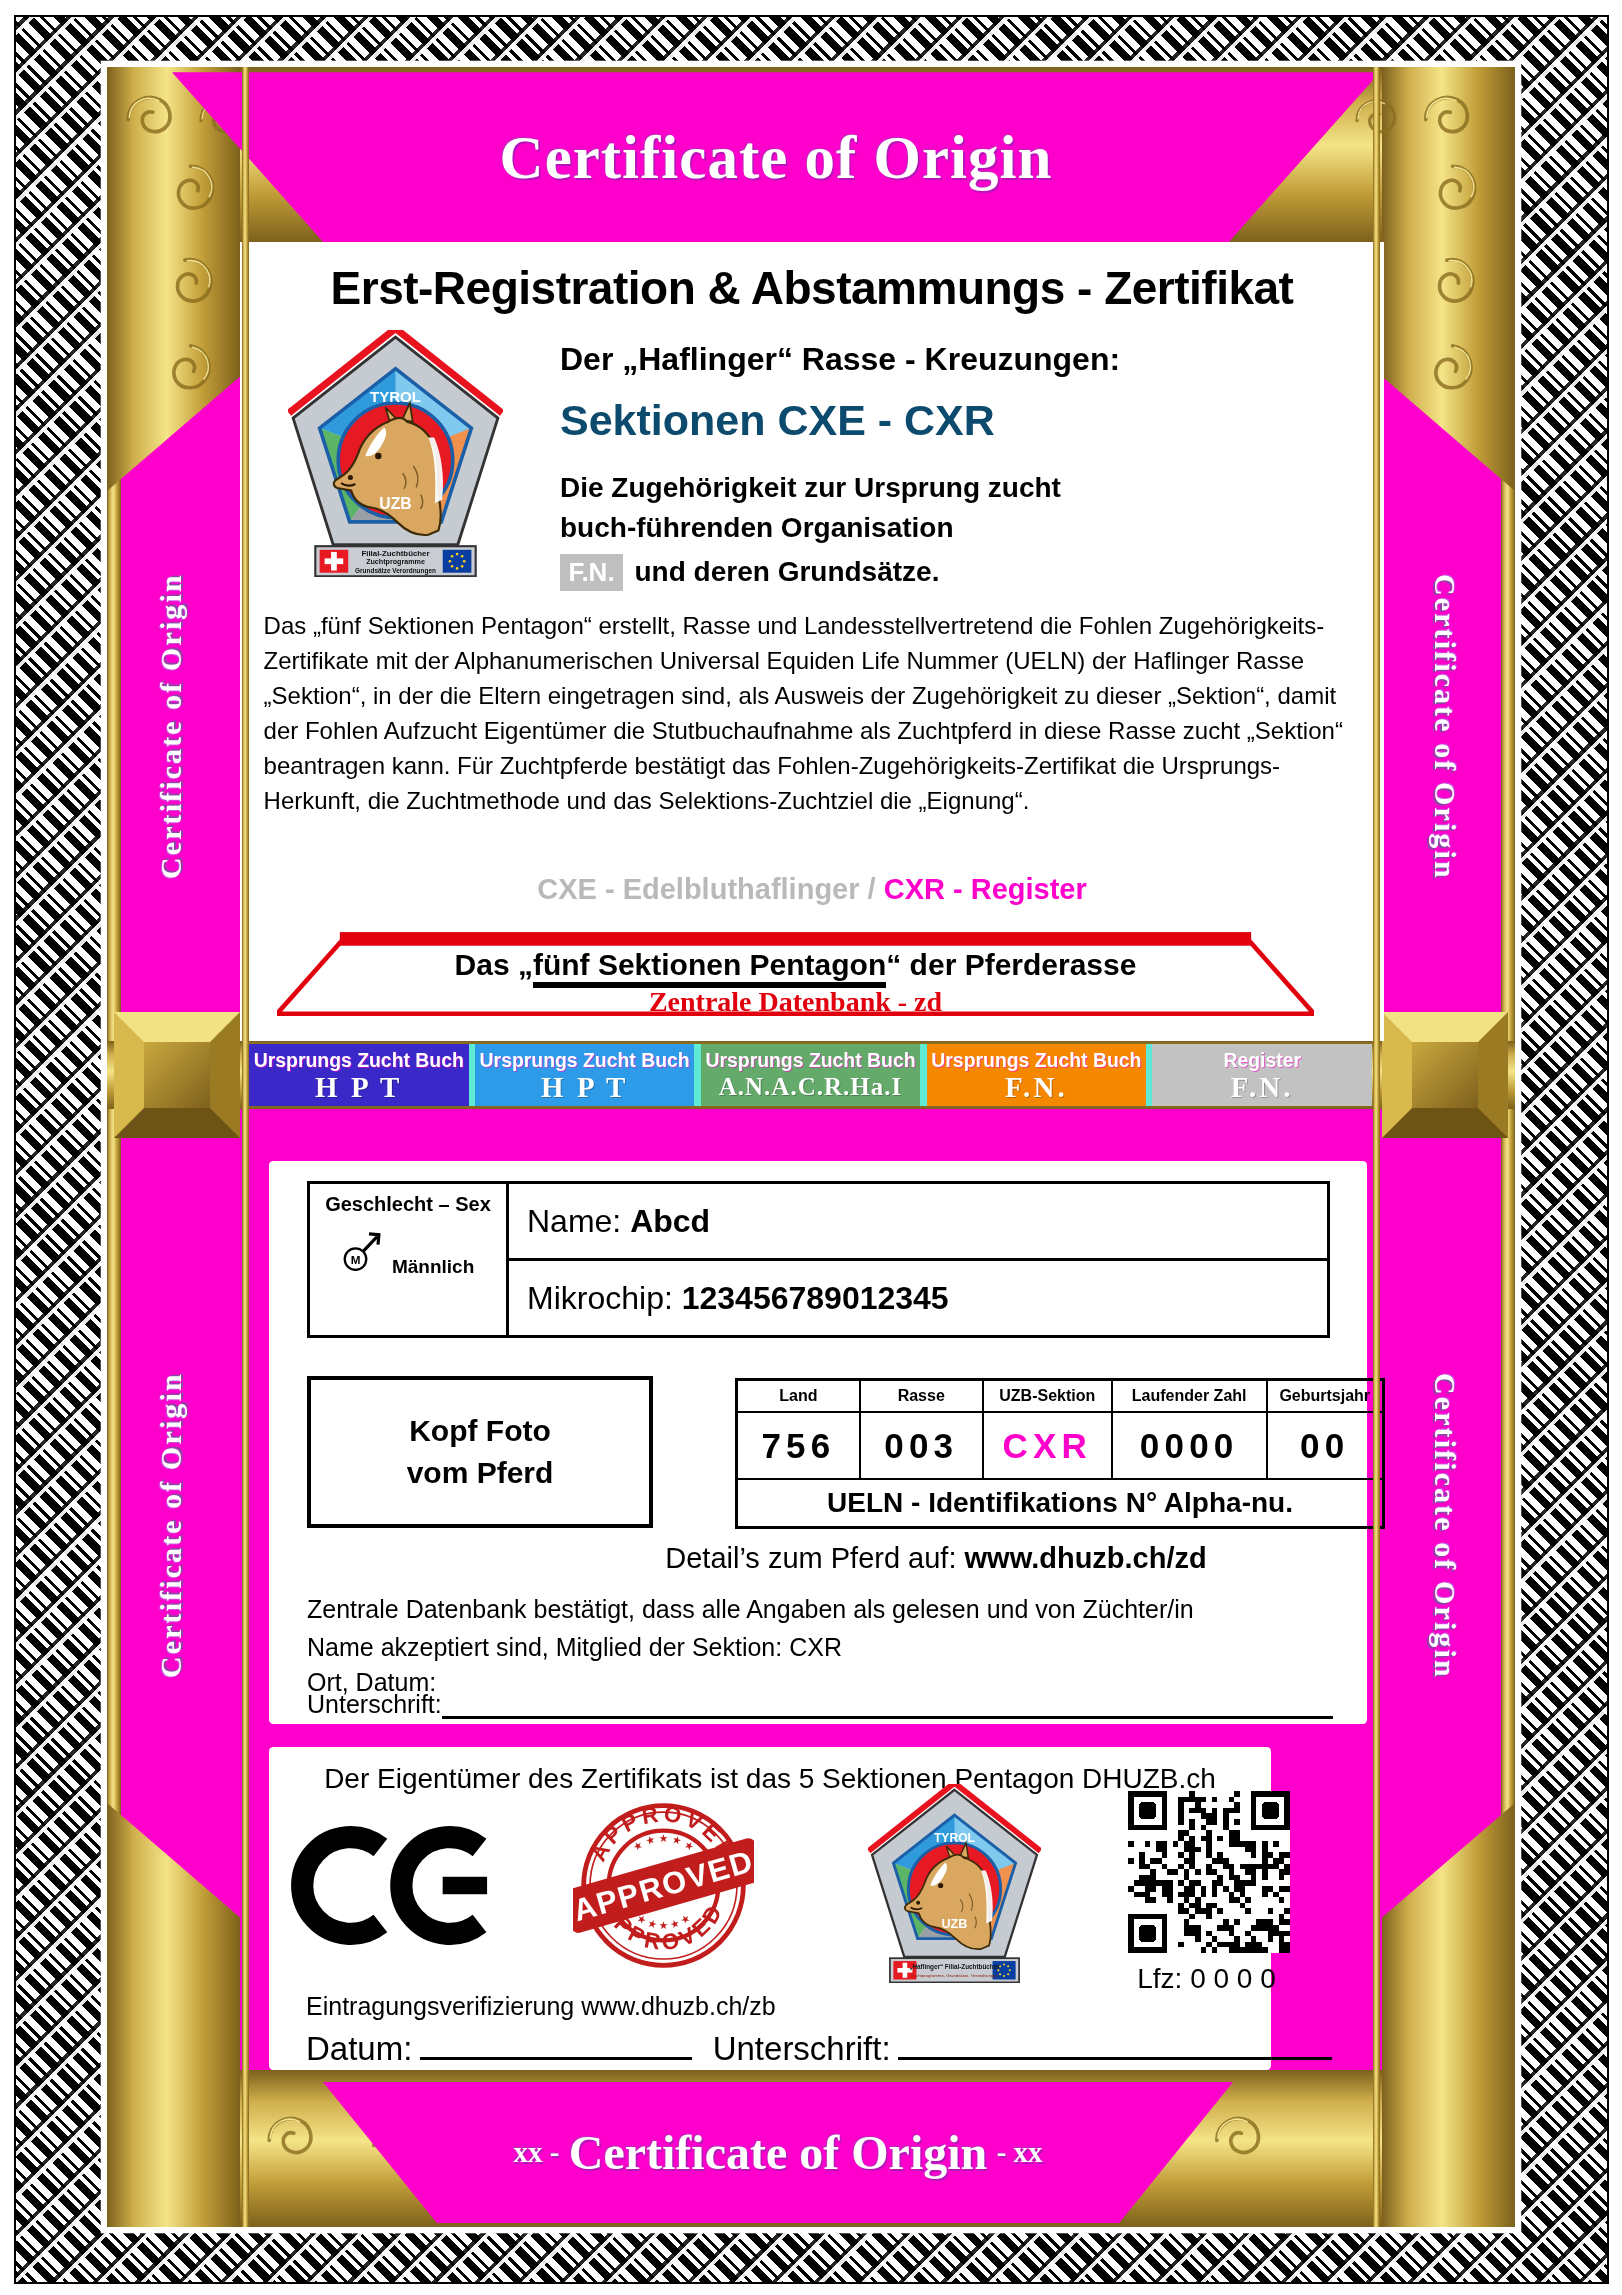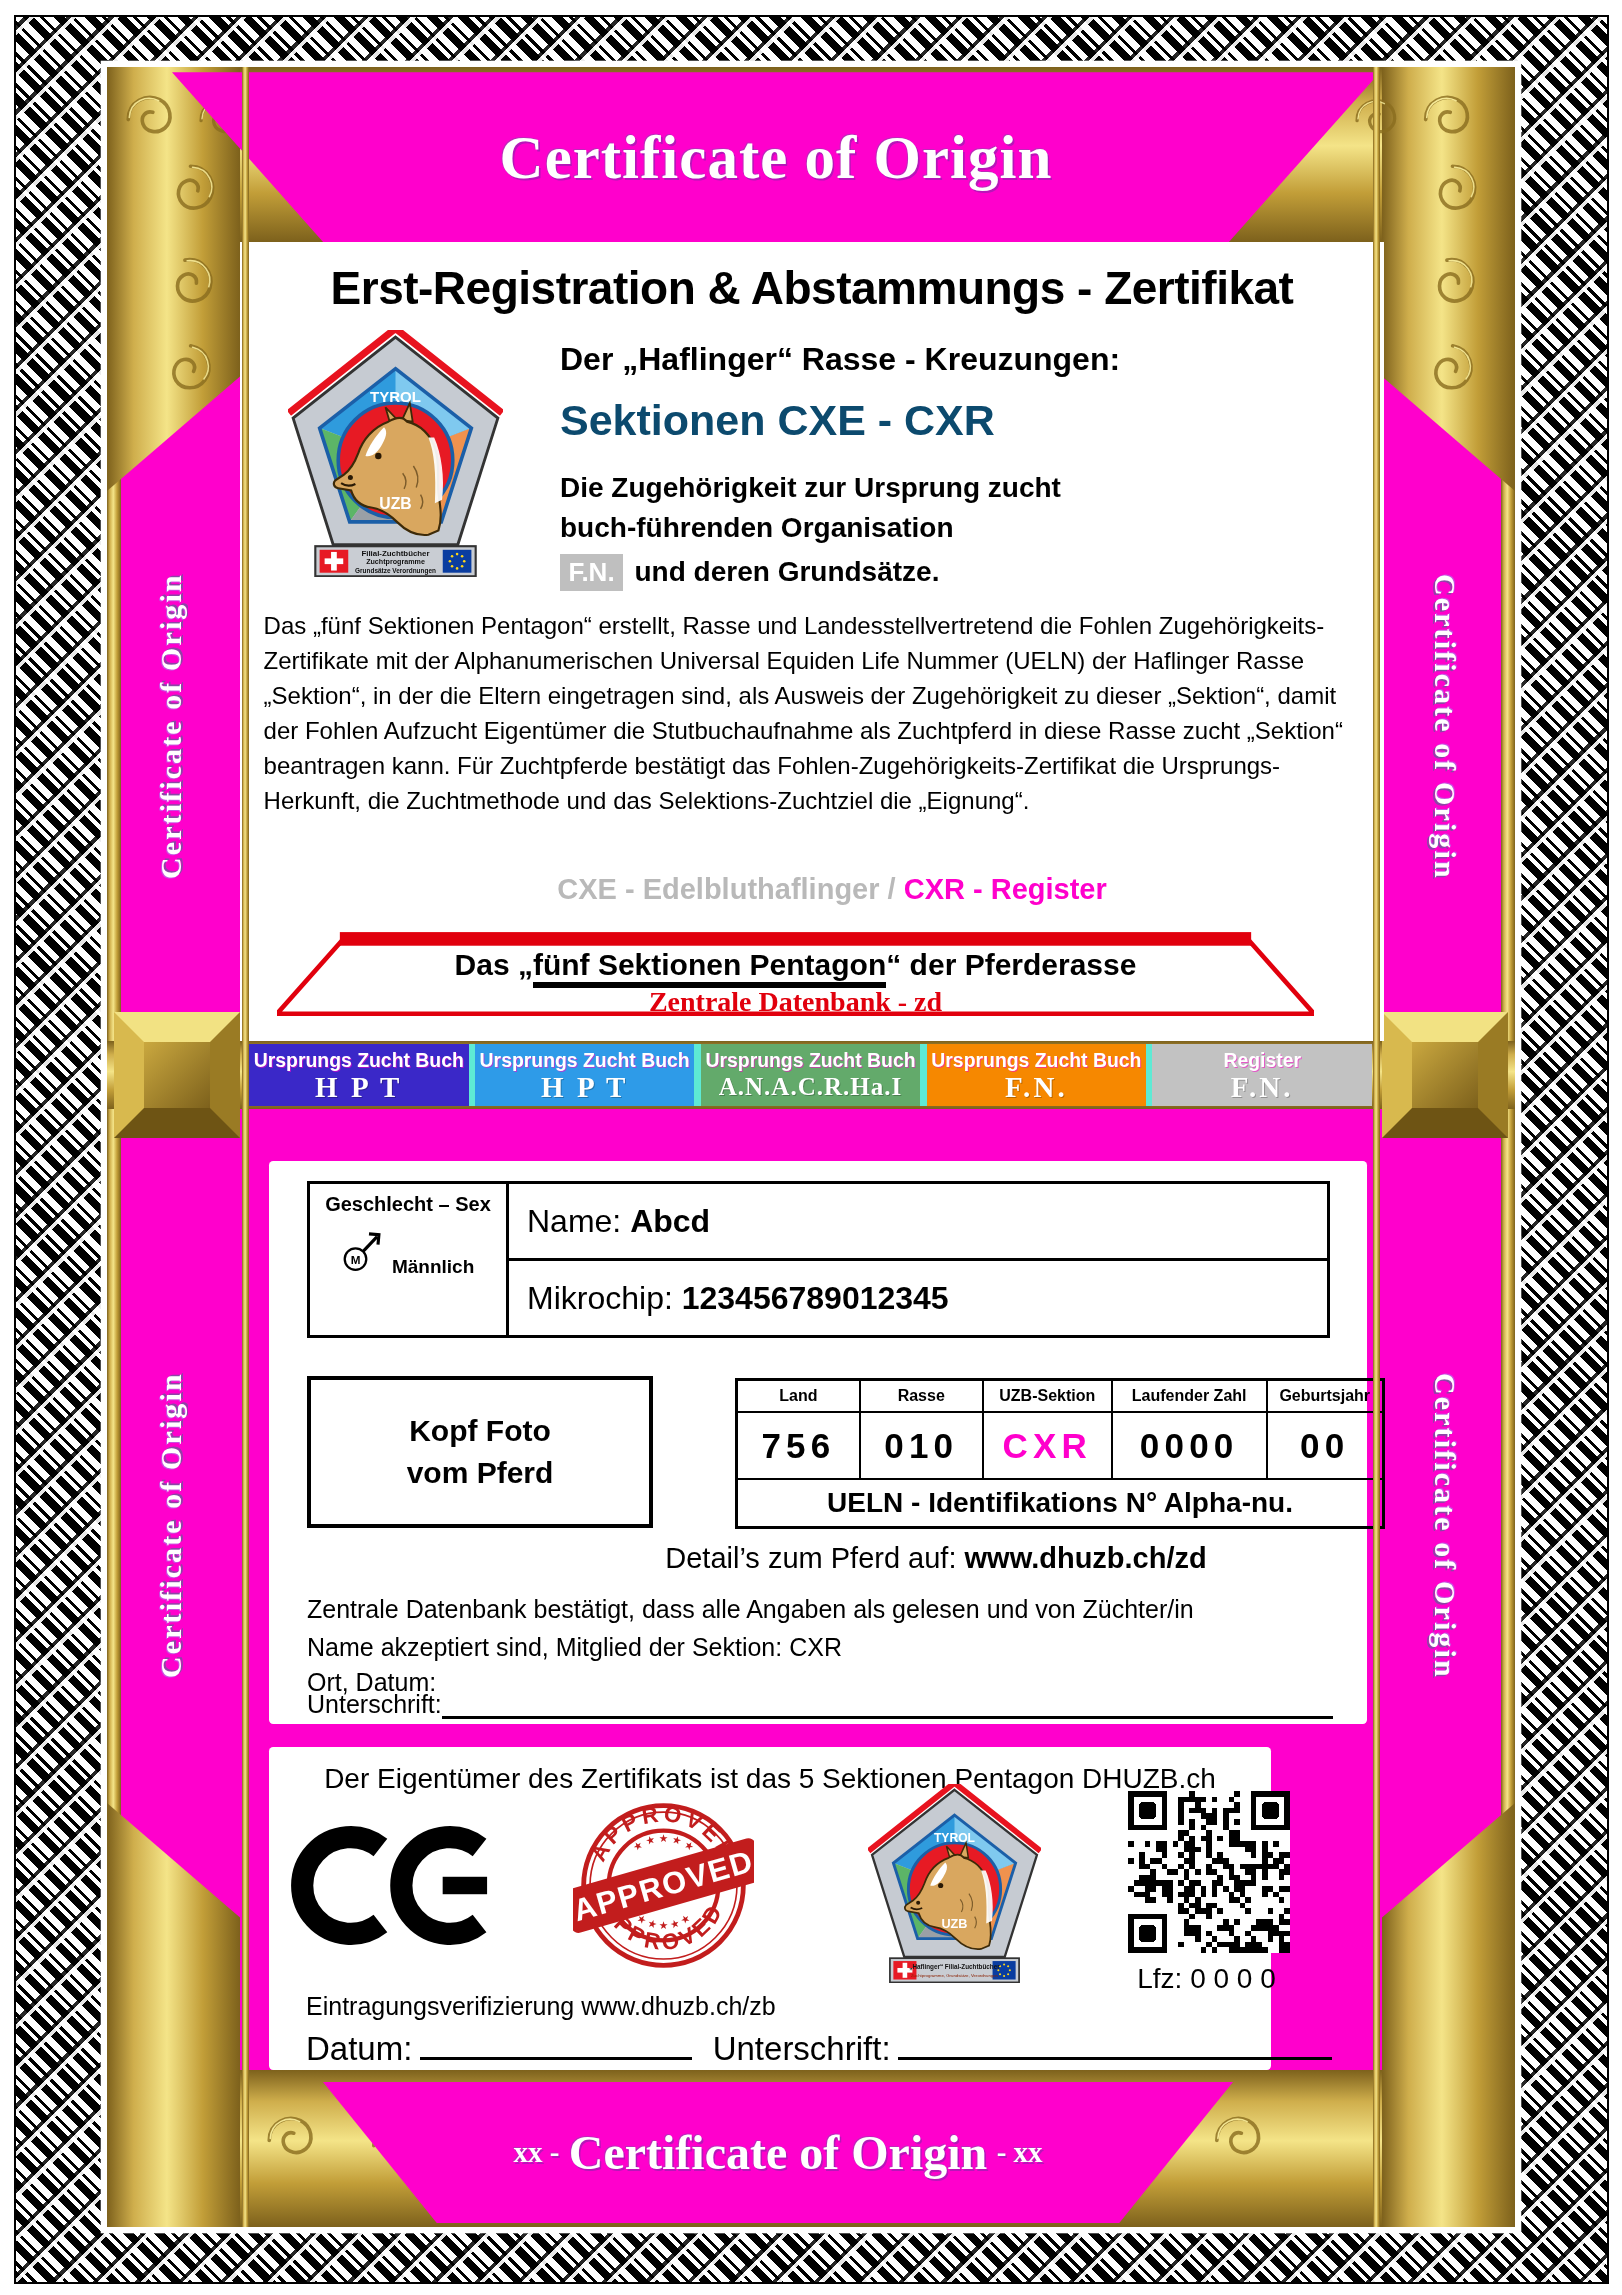--- a/index.html
+++ b/index.html
@@ -50,21 +50,21 @@
   
   .h1{top:19px;left:0;width:100%;text-align:center;font-weight:700;font-size:46px;color:#000;letter-spacing:-0.5px;}
   .intro{left:320px;top:99px;width:801px;color:#000;}
   .intro .l1{font-size:32px;font-weight:700;}
   .intro .l2{font-size:43px;font-weight:700;color:#0c4a6e;margin-top:18px;}
   .intro .l3{font-size:28px;font-weight:700;margin-top:27px;}
   .intro .l4{font-size:28px;font-weight:700;margin-top:8.4px;}
   .intro .l5{font-size:28px;font-weight:700;margin-top:9.4px;display:flex;align-items:center;gap:11.5px;}
   .fn-chip{background:#bfbfbf;color:#fff;font-weight:700;font-size:26px;padding:3.1px 8.4px;}
   .para{left:23.6px;top:366px;width:1102px;font-size:24px;line-height:35px;color:#000;}
-  .sect-line{left:0;top:631px;width:100%;text-align:center;font-size:29px;font-weight:700;padding-left:20px;}
+  .sect-line{left:0;top:631px;width:100%;text-align:center;font-size:29px;font-weight:700;}
   .sect-gray{color:#b9b9b9;} .sect-mag{color:#FF00CC;}
   .ptrap{left:37px;top:690px;width:1037px;height:84px;}
   .ptrap .l1{position:absolute;top:15.7px;width:100%;text-align:center;font-size:30px;font-weight:700;color:#000;}
   .ptrap .l1 .und{border-bottom:6.3px solid #000;padding-bottom:1px;}
   .ptrap .l2{position:absolute;top:54px;width:100%;text-align:center;font-family:"Liberation Serif",serif;
              font-weight:700;font-size:28px;color:#e1000d;}
   
   .band{left:0;top:974px;width:1408px;height:68px;z-index:2;}
   .bars{left:142px;top:977px;width:1123px;height:62px;display:flex;gap:6.3px;background:#5eead4;z-index:3;}
   .bar{flex:1;display:flex;flex-direction:column;align-items:center;justify-content:center;color:#fff;}
@@ -314,21 +314,21 @@
         <tbody>
             <tr>
           <th style="width:19%">Land</th>
           <th style="width:19%">Rasse</th>
           <th style="width:20%">UZB-Sektion</th>
           <th style="width:24%">Laufender Zahl</th>
           <th style="width:18%">Geburtsjahr</th>
         </tr>
         <tr>
           <td class="v">756</td>
-          <td class="v">010</td>
+          <td class="v">003</td>
           <td class="v cxr">CXR</td>
           <td class="v">0000</td>
           <td class="v">00</td>
         </tr>
         <tr>
           <td class="foot" colspan="5">UELN - Identifikations N° Alpha-nu.</td>
         </tr>
       </tbody>
         </table>
 

